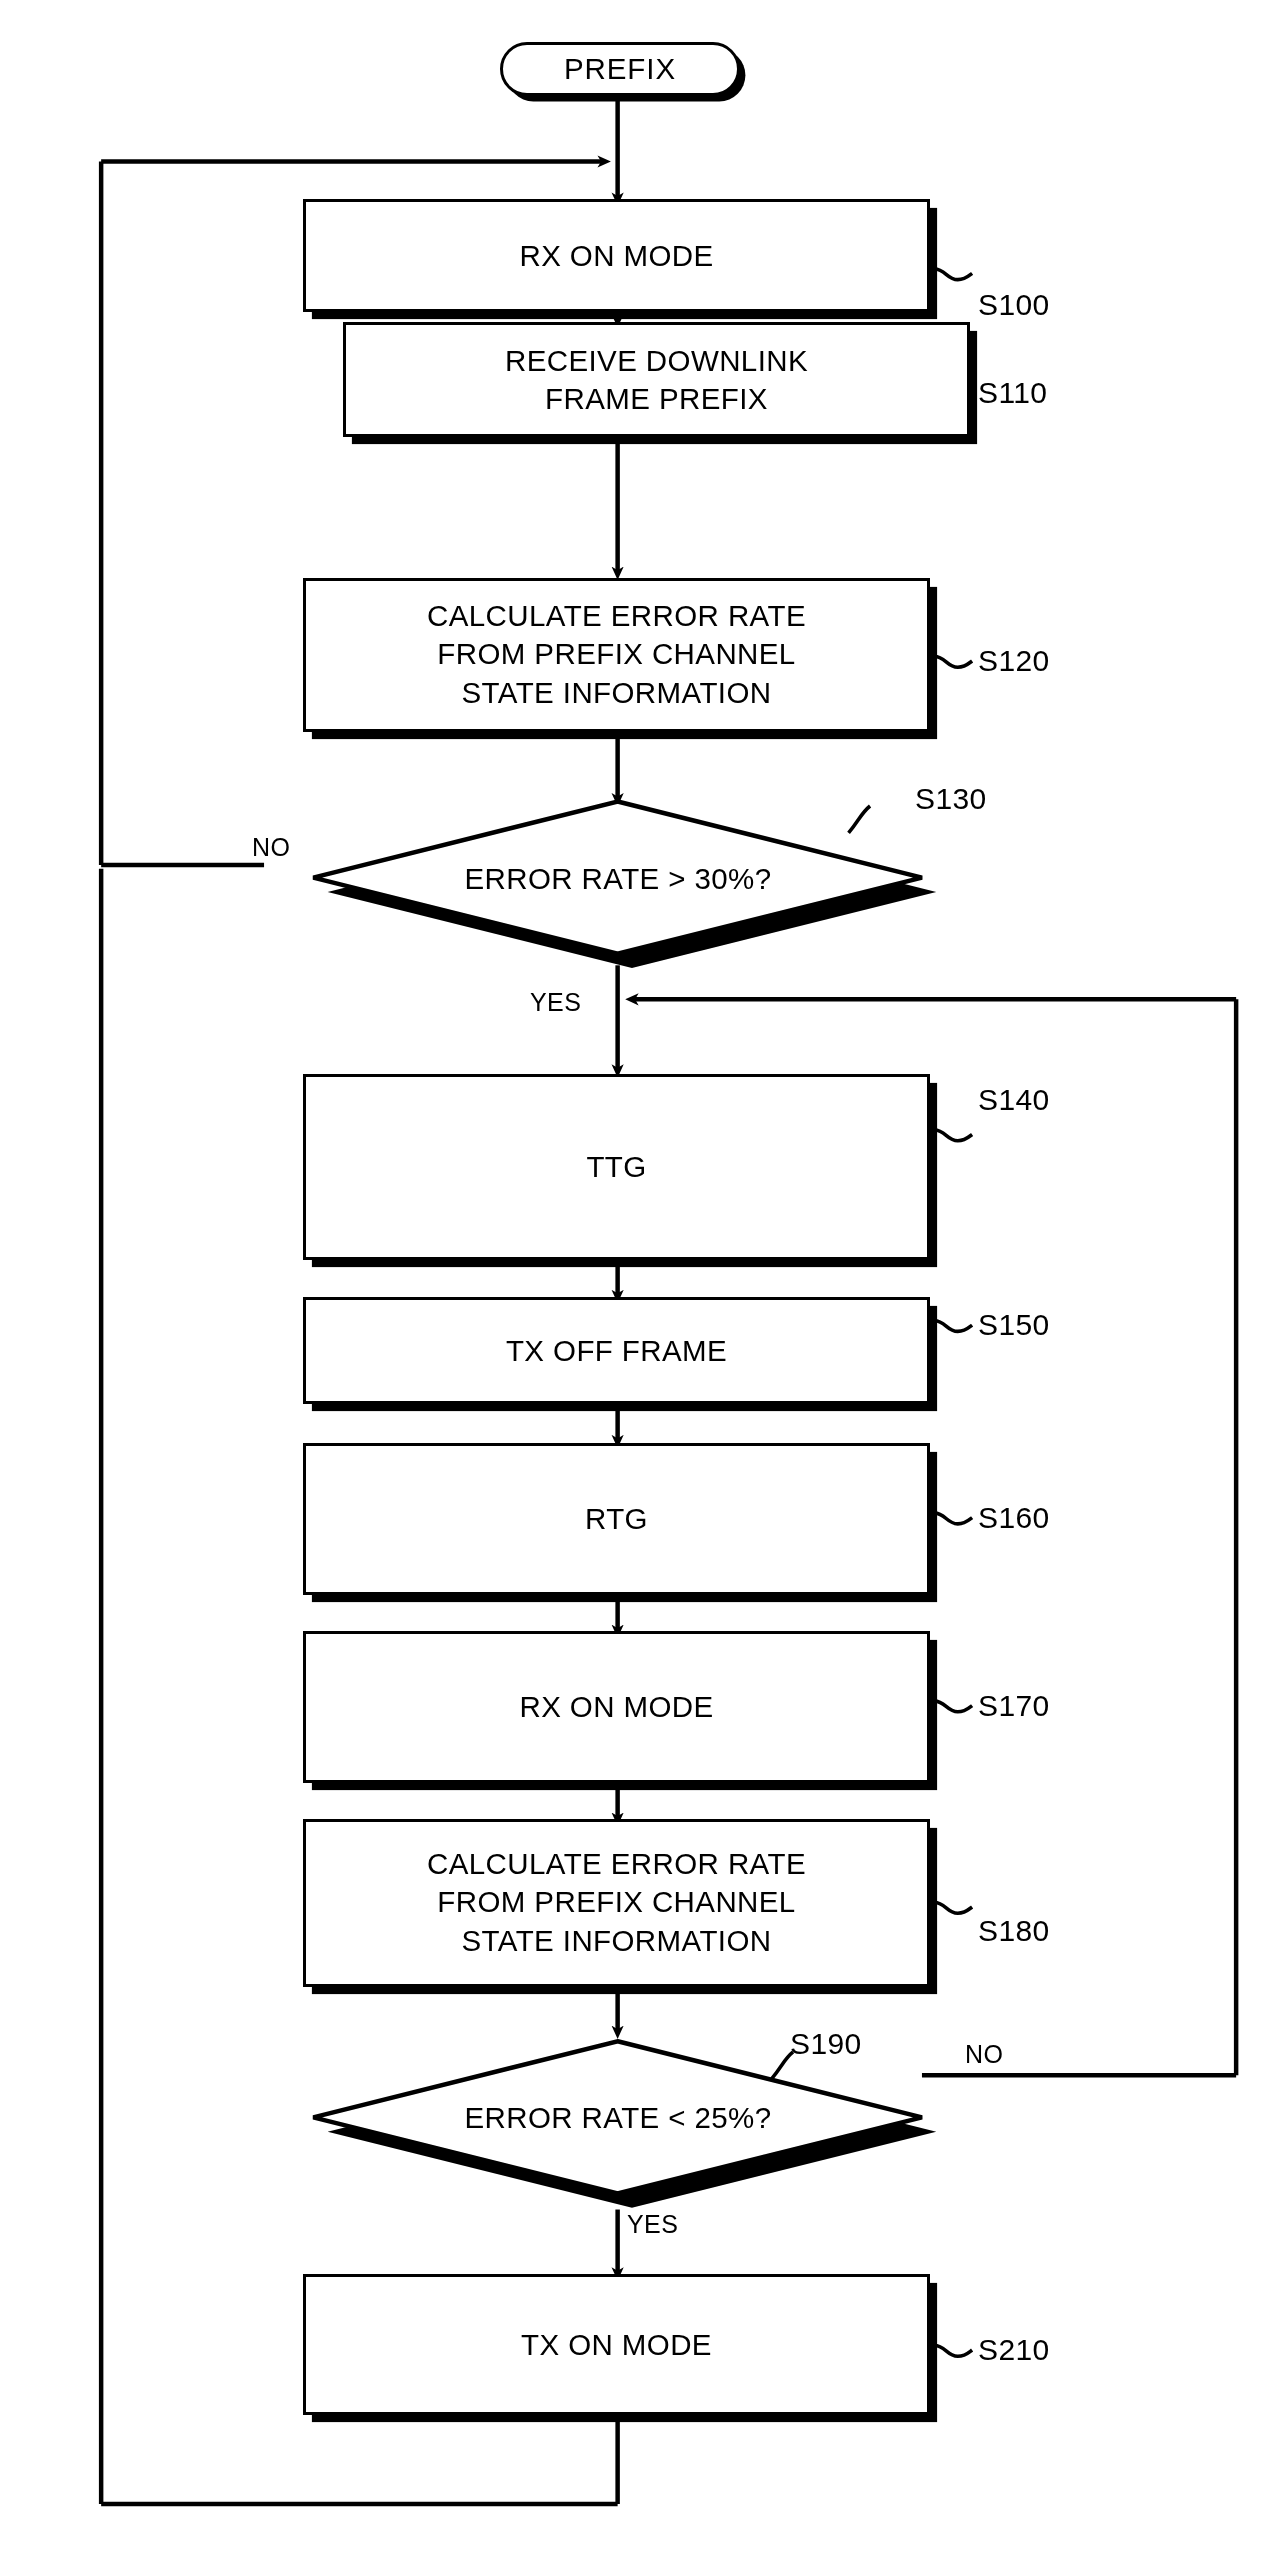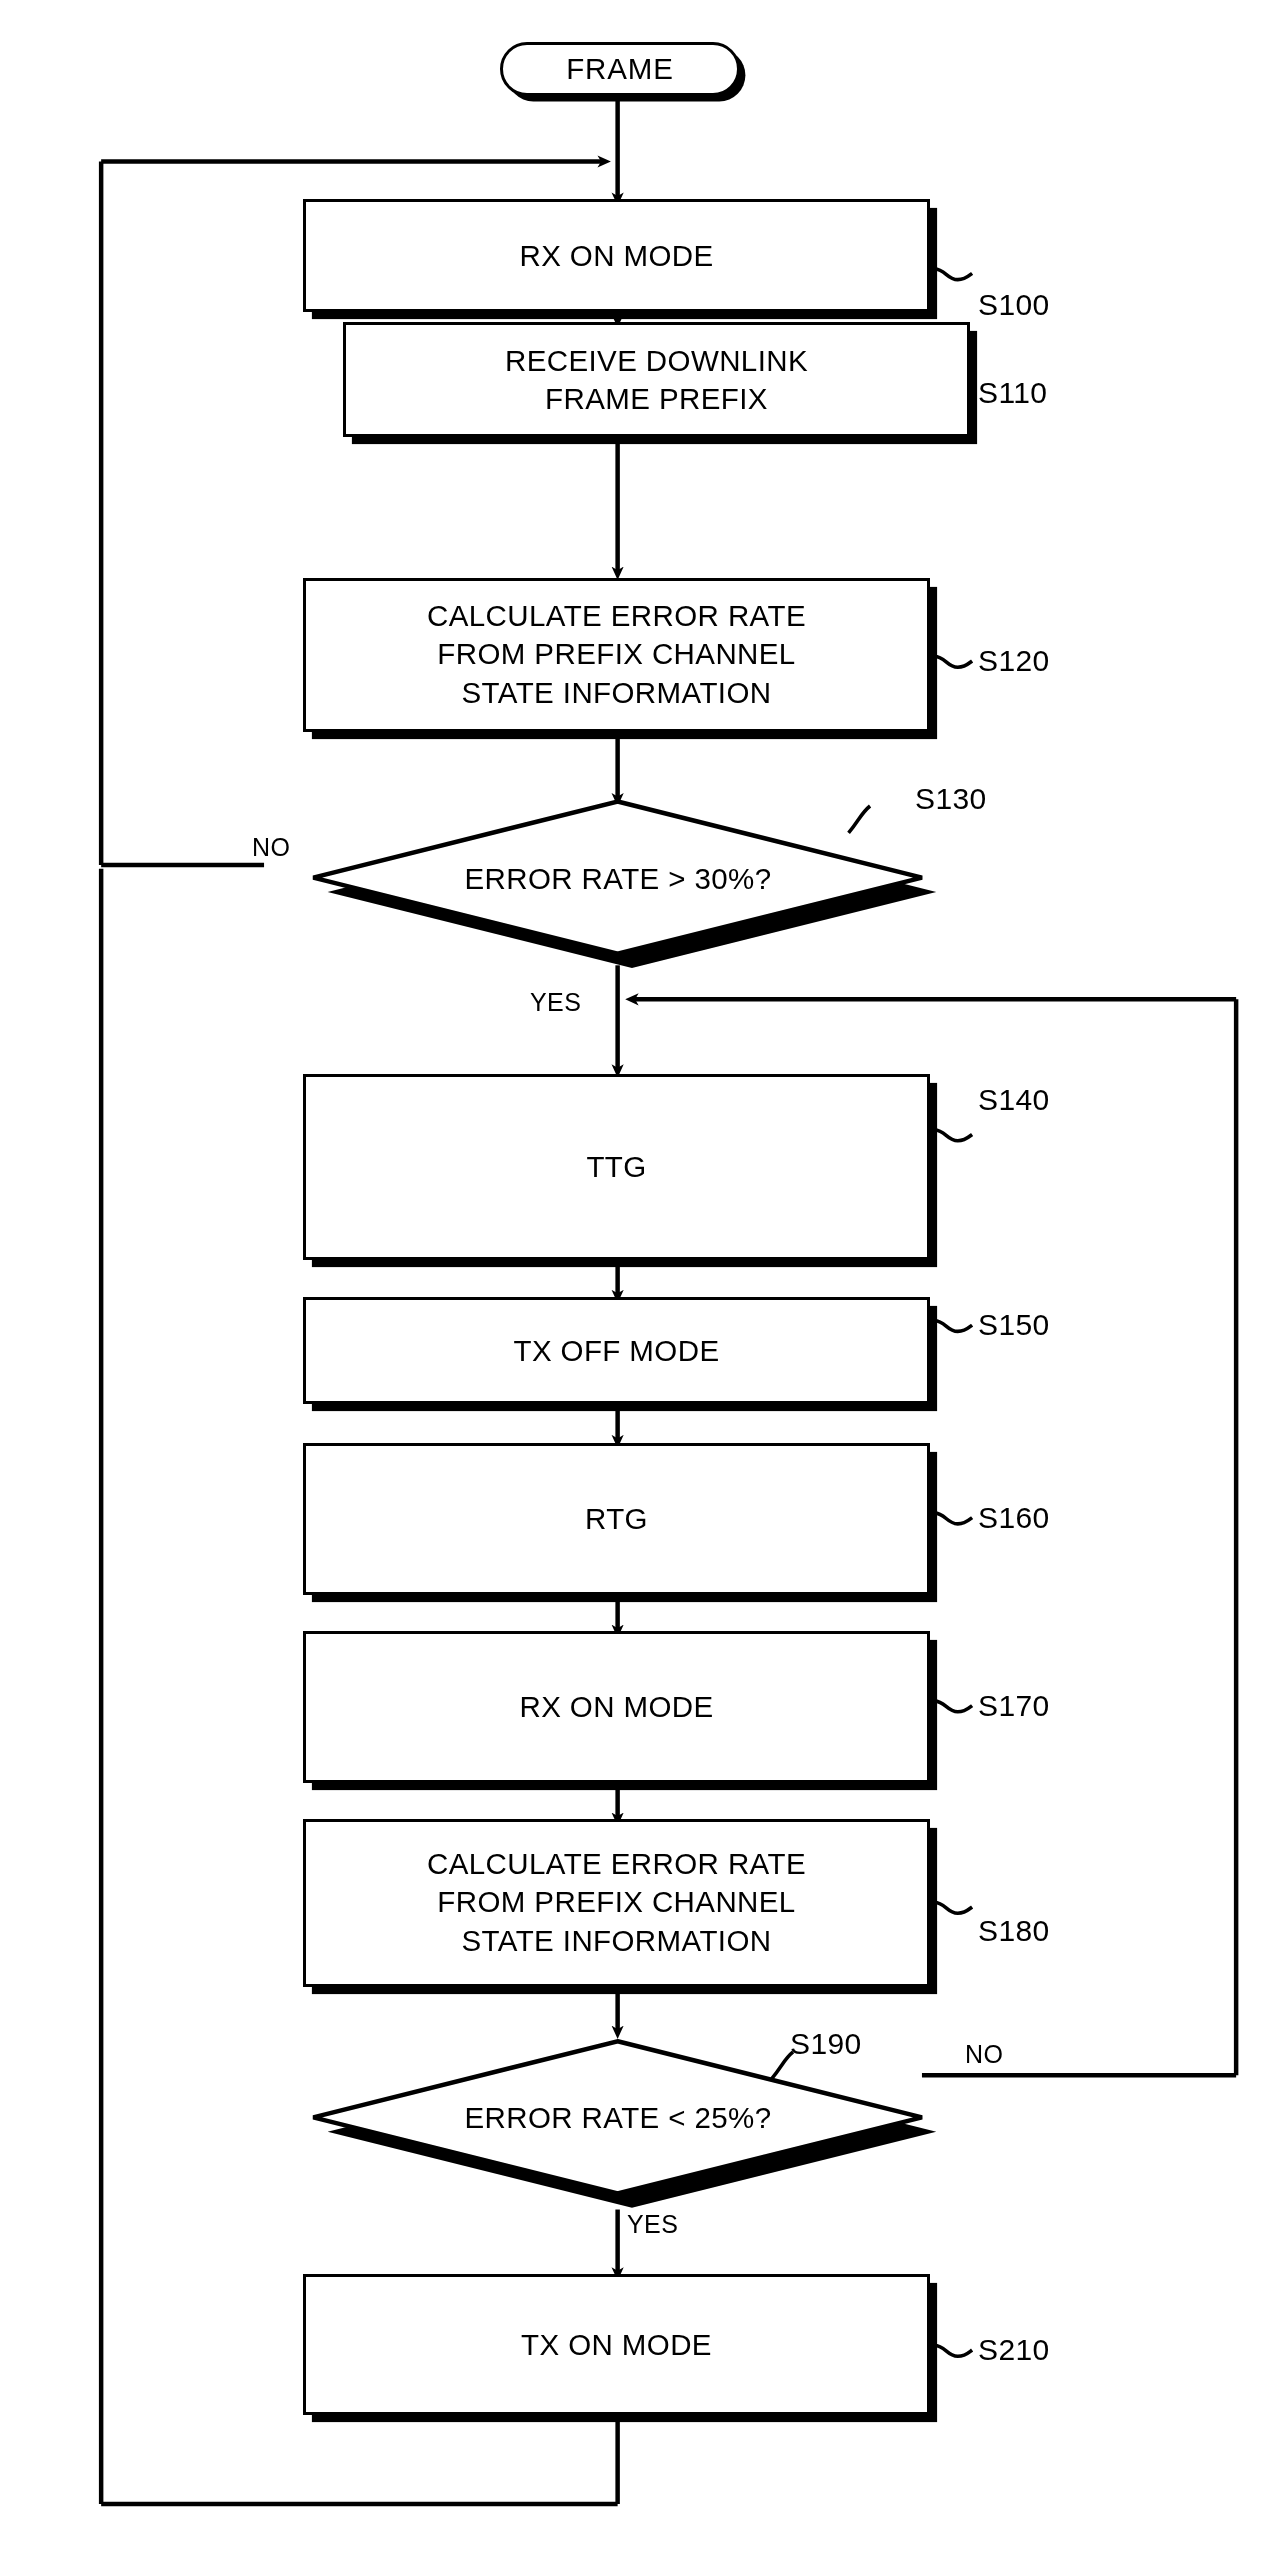--- a/index.html
+++ b/index.html
@@ -110,21 +110,21 @@
       <path d="M 1044 1262 C 1056 1262, 1058 1274, 1070 1274 C 1078 1274, 1082 1270, 1086 1267"></path>
       <path d="M 1044 1475 C 1056 1475, 1058 1487, 1070 1487 C 1078 1487, 1082 1483, 1086 1480"></path>
       <path d="M 1044 1690 C 1056 1690, 1058 1702, 1070 1702 C 1078 1702, 1082 1698, 1086 1695"></path>
       <path d="M 1044 1900 C 1056 1900, 1058 1912, 1070 1912 C 1078 1912, 1082 1908, 1086 1905"></path>
       <path d="M 1044 2125 C 1056 2125, 1058 2137, 1070 2137 C 1078 2137, 1082 2133, 1086 2130"></path>
       <path d="M 1044 2620 C 1056 2620, 1058 2632, 1070 2632 C 1078 2632, 1082 2628, 1086 2625"></path>
     </g>
   </svg>
 
   <div class="node term" style="left:500px;top:42px;width:240px;height:54px;">
-    <span>FRAME</span>
+    <span>PREFIX</span>
   </div>
 
   <div class="node pbox" style="left:303px;top:199px;width:627px;height:113px;">
     <div class="ptext">RX ON MODE</div>
   </div>
 
   <div class="node pbox" style="left:303px;top:322px;width:627px;height:115px;margin-left:40px;">
     <div class="ptext">RECEIVE DOWNLINK
 FRAME PREFIX</div>
   </div>
@@ -133,21 +133,21 @@
     <div class="ptext">CALCULATE ERROR RATE
 FROM PREFIX CHANNEL
 STATE INFORMATION</div>
   </div>
 
   <div class="node pbox" style="left:303px;top:1074px;width:627px;height:186px;">
     <div class="ptext">TTG</div>
   </div>
 
   <div class="node pbox" style="left:303px;top:1297px;width:627px;height:107px;">
-    <div class="ptext">TX OFF MODE</div>
+    <div class="ptext">TX OFF FRAME</div>
   </div>
 
   <div class="node pbox" style="left:303px;top:1443px;width:627px;height:152px;padding-left:33px;">
     <div class="ptext">RTG</div>
   </div>
 
   <div class="node pbox" style="left:303px;top:1631px;width:627px;height:152px;">
     <div class="ptext">RX ON MODE</div>
   </div>
 

